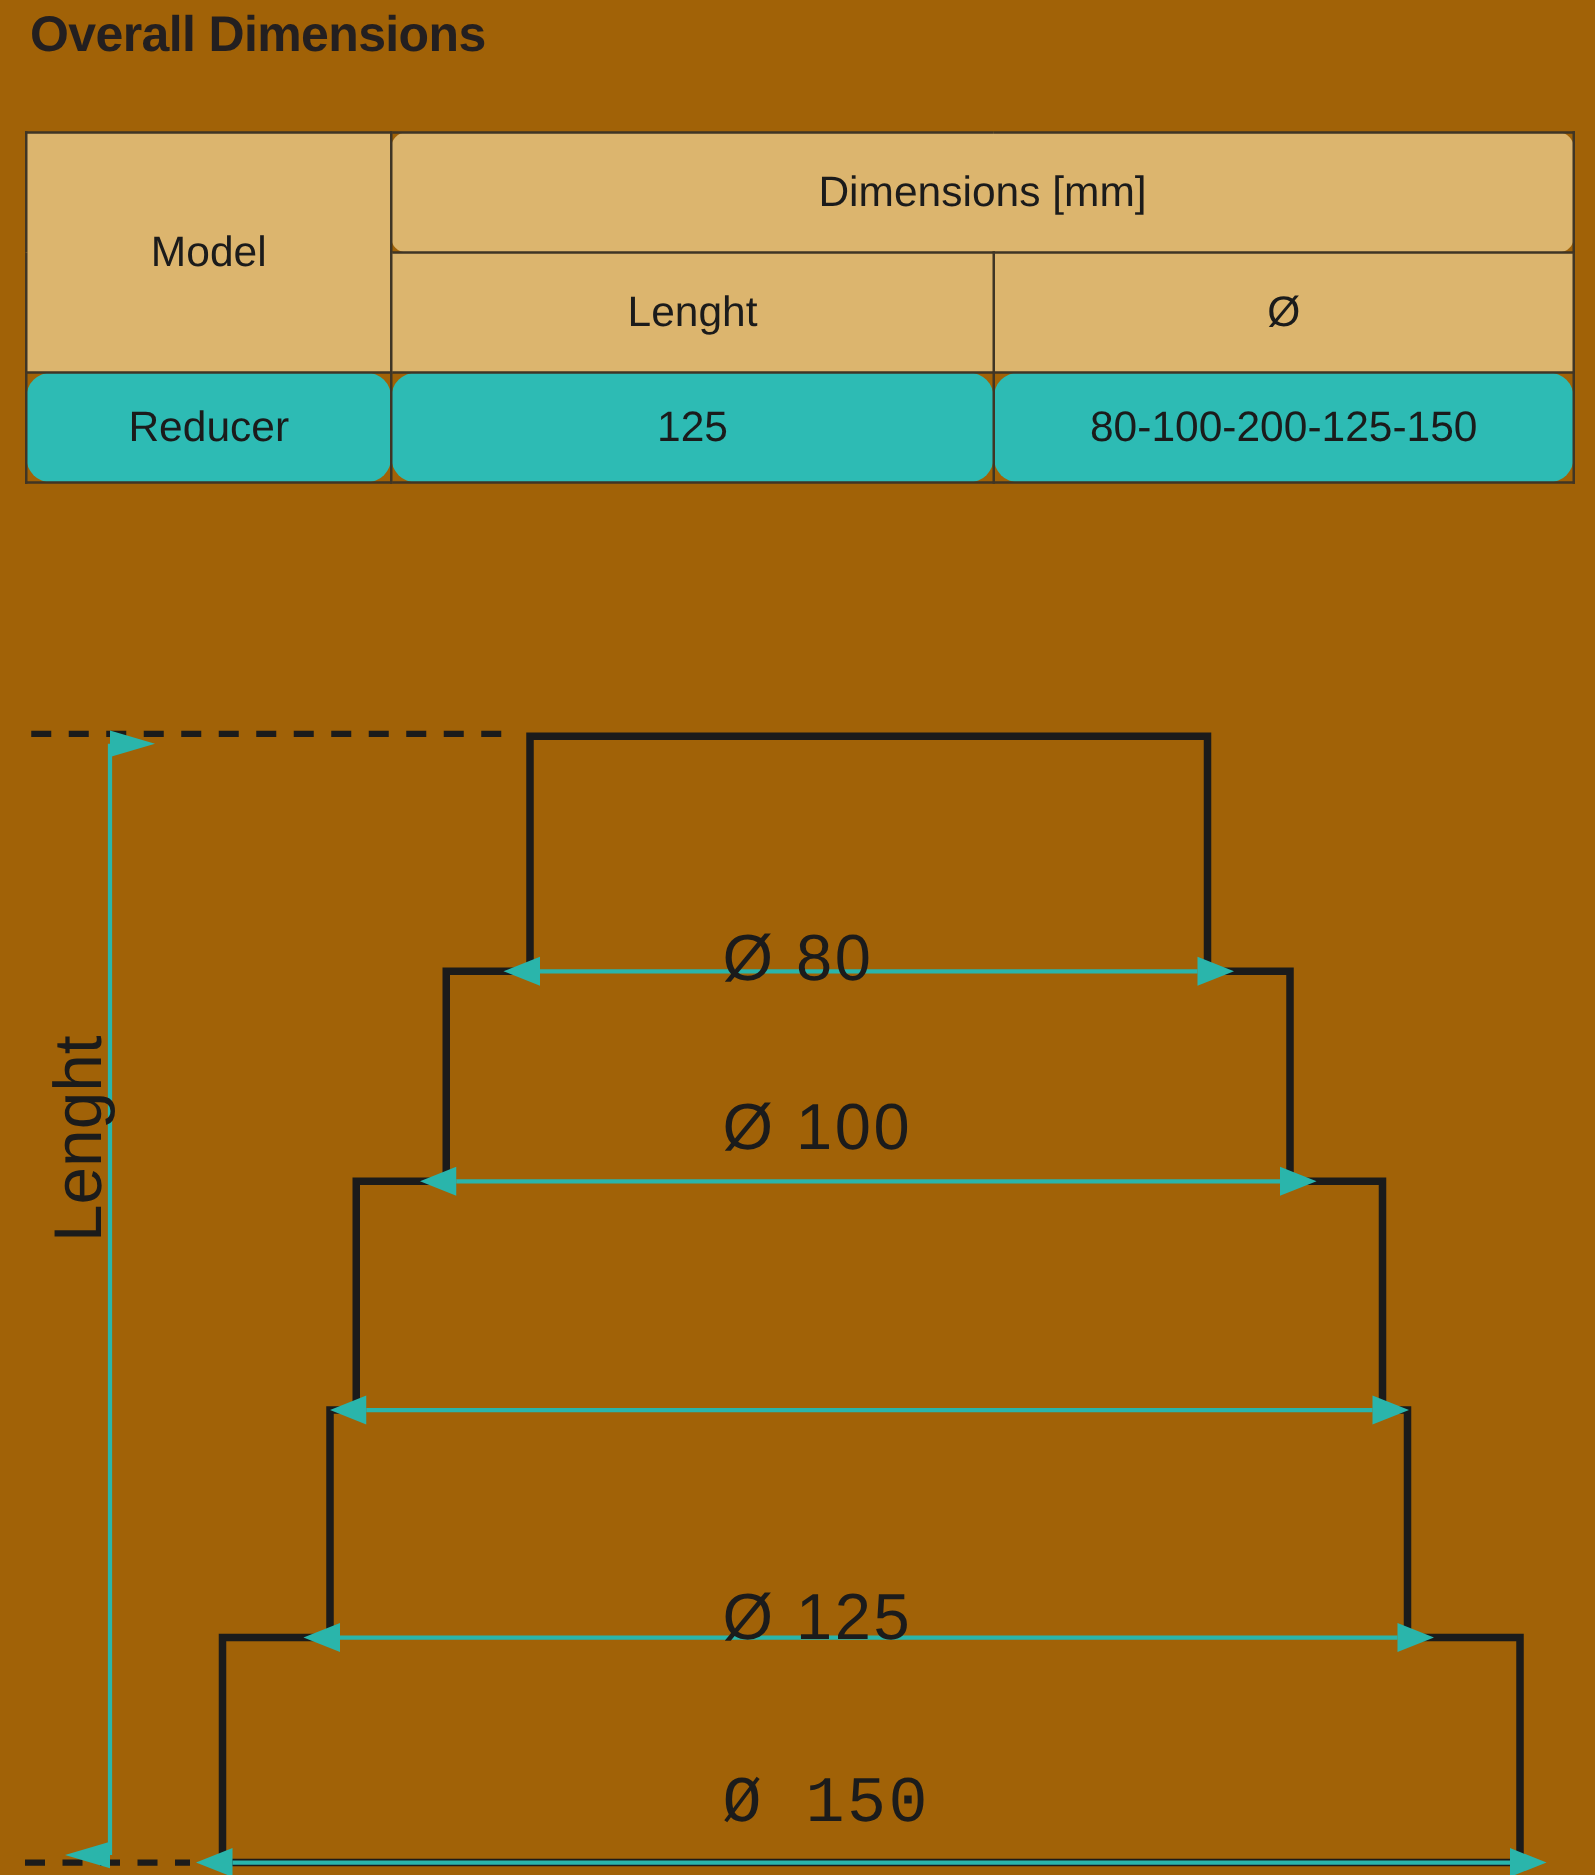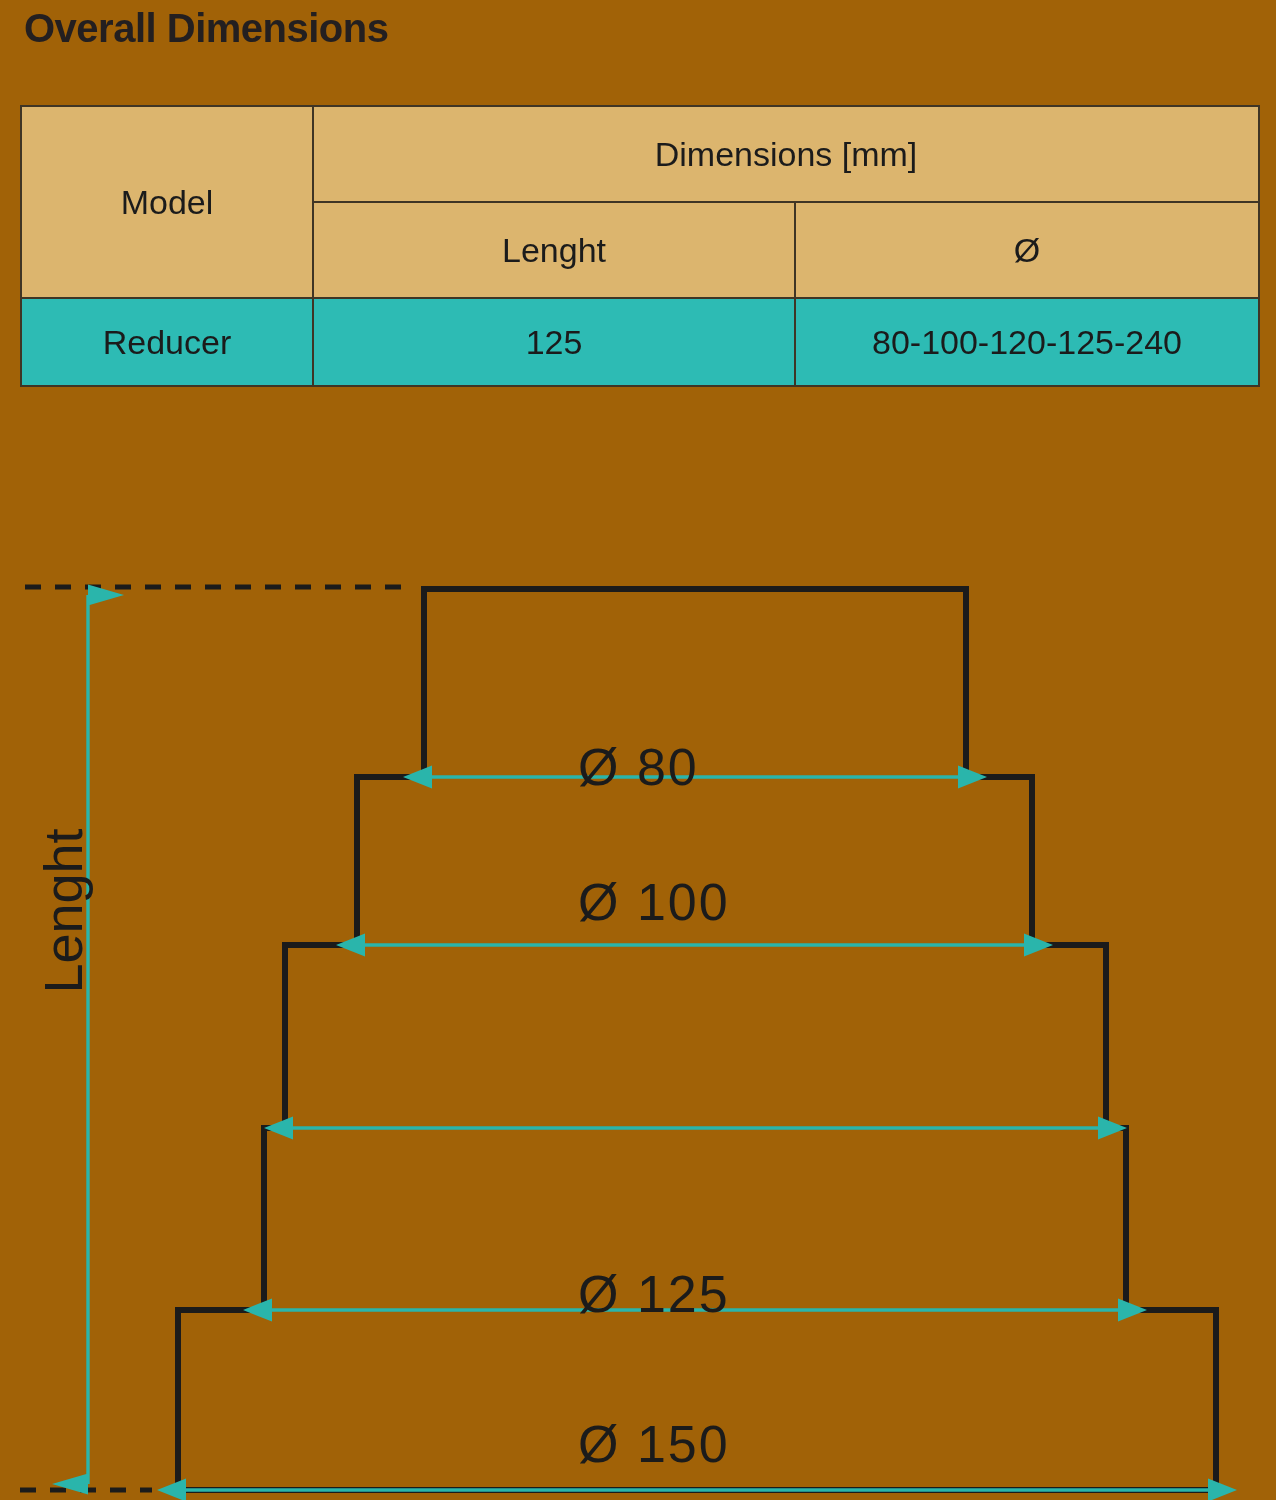--- a/index.html
+++ b/index.html
@@ -48,22 +48,22 @@
     font-weight: 400;
     padding: 0;
   }
   td.hdr { background: #dcb56e; }
   td.row { background: #2dbbb4; }
   .c-model  { width: 292px; margin-top: 44px; }
   .c-length { width: 482px; }
   .c-dia    { width: 464px; }
   .h-model  { height: 192px; }
   .h-sub    { height: 96px; }
-  .h-top    { height: 96px; }
-  .h-body   { height: 88px; }
+  .h-top    { height: 96px; border-radius: 12px; }
+  .h-body   { height: 88px; border-radius: 20px; }
 
   
   #drawing {
     position: absolute;
     left: 0;
     top: 0;
     width: 1276px;
     height: 1500px;
     pointer-events: none;
   }
@@ -108,21 +108,21 @@
         <td class="hdr c-model h-model" rowspan="2">Model</td>
         <td class="hdr h-top" colspan="2">Dimensions [mm]</td>
       </tr>
       <tr>
         <td class="hdr c-length h-sub">Lenght</td>
         <td class="hdr c-dia h-sub">Ø</td>
       </tr>
       <tr>
         <td class="row h-body">Reducer</td>
         <td class="row h-body">125</td>
-        <td class="row h-body">80-100-120-125-240</td>
+        <td class="row h-body">80-100-200-125-150</td>
       </tr>
     </tbody>
   </table>
 
   <svg id="drawing" viewBox="0 0 1276 1500">
     <defs>
       <marker id="arrL" markerWidth="9" markerHeight="9" refX="8.6" refY="4.5" orient="auto" markerUnits="strokeWidth">
         <path d="M8.6,1.1 L8.6,7.9 L0,4.5 Z" fill="#2ab5ab"></path>
       </marker>
       <marker id="arrR" markerWidth="9" markerHeight="9" refX="0.4" refY="4.5" orient="auto" markerUnits="strokeWidth">
@@ -175,15 +175,15 @@
       <line x1="272" y1="1310" x2="1118" y2="1310" stroke="#2ab5ab" stroke-width="3.4" marker-start="url(#arrL)" marker-end="url(#arrR)"></line>
       <line x1="186" y1="1490" x2="1208" y2="1490" stroke="#2ab5ab" stroke-width="3.4" marker-start="url(#arrL)" marker-end="url(#arrR)"></line>
     </g>
   </svg>
 
   <div class="lenght-label">Lenght</div>
 
   <div class="dia-label" style="left:578px; top:737px;">Ø 80</div>
   <div class="dia-label" style="left:578px; top:872px;">Ø 100</div>
   <div class="dia-label" style="left:578px; top:1234px;margin-top:30px;">Ø 125</div>
-  <div class="dia-label" style="left:578px; top:1414px;">Ø 150</div>
+  <div class="dia-label" style="left:578px; top:1414px;font-family:Liberation Mono, monospace;">Ø 150</div>
 
 </div>
 
 </body></html>

